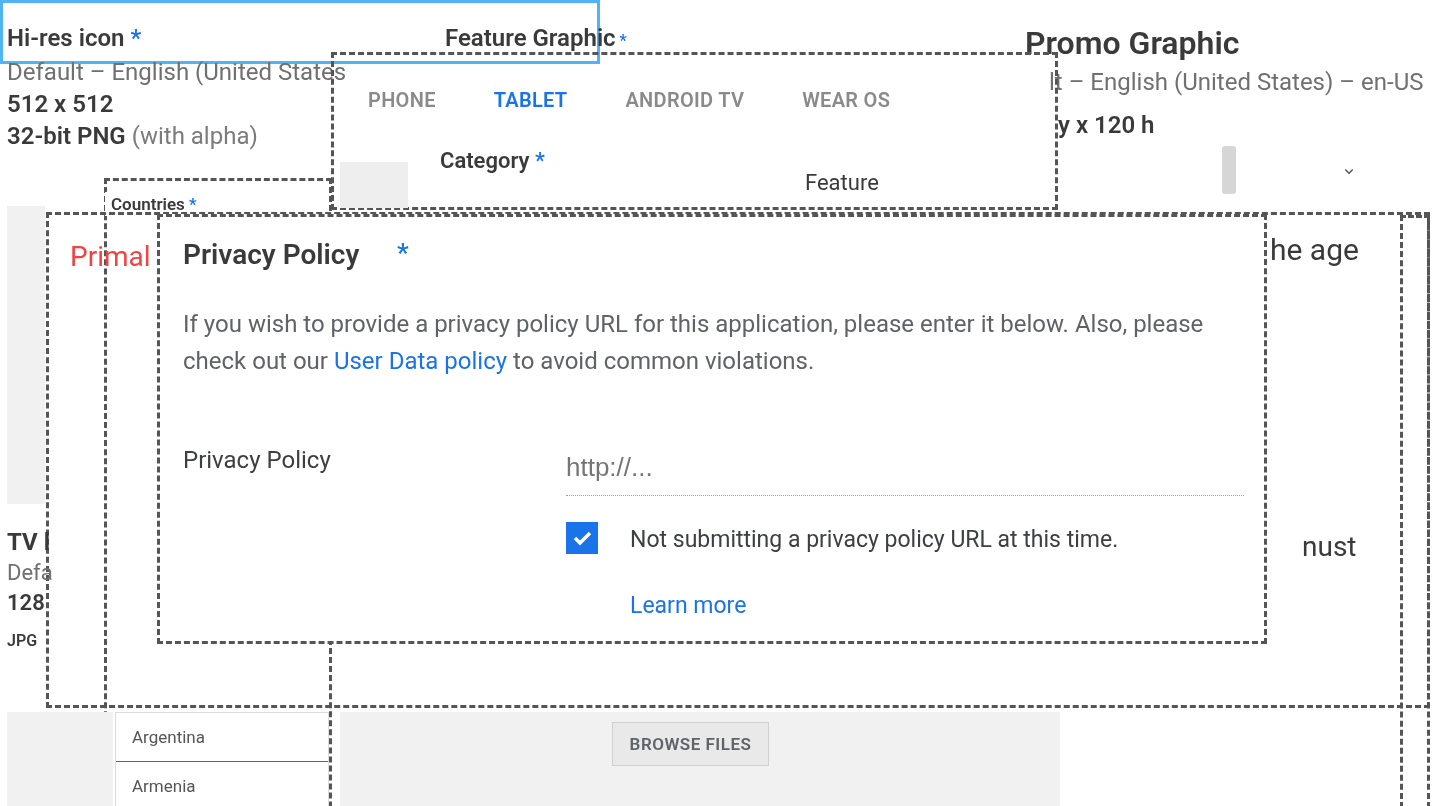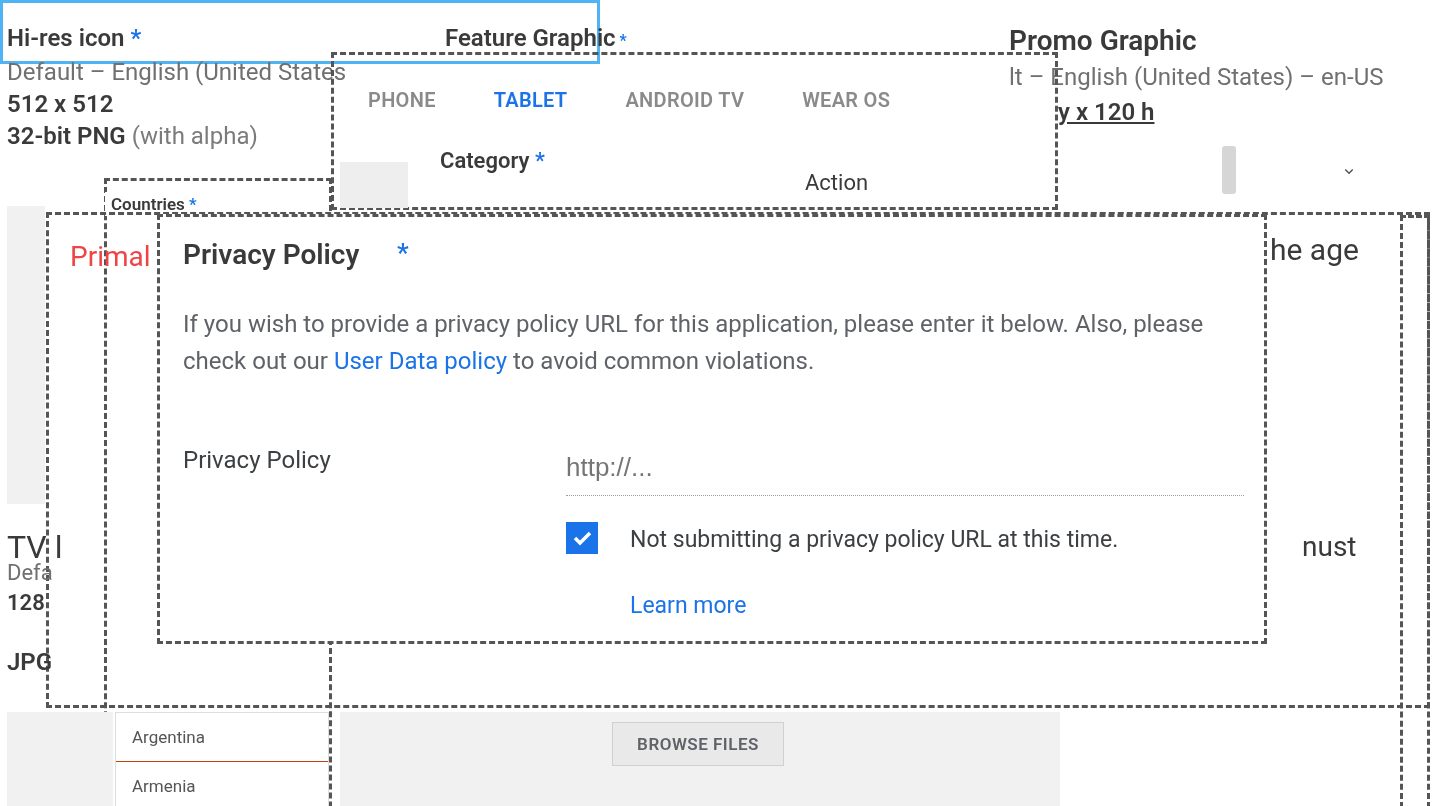--- a/index.html
+++ b/index.html
@@ -21,41 +21,41 @@
   #hires .title { font-size:24px; font-weight:600; }
   #hires .l2 { font-size:24px; color:#707070; margin-top:6px; }
   #hires .l3 { font-size:24px; font-weight:600; margin-top:4px; }
   #hires .l4 { font-size:24px; font-weight:600; margin-top:4px; }
   #hires .l4 .thin { font-weight:400; color:#7b7b7b; }
 
   #feature { position:absolute; left:445px; top:24px; }
   #feature .title { font-size:24px; font-weight:600; }
 
   #promo { position:absolute; left:1009px; top:24px; width:420px; }
-  #promo .title { font-size:28px; font-weight:600; }
-  #promo .l2 { font-size:24px; color:#707070; margin-top:6px; white-space:nowrap; }
+  #promo .title { font-size:32px; font-weight:600;margin-left:16px; }
+  #promo .l2 { font-size:24px; color:#707070; margin-top:6px; white-space:nowrap;margin-left:40px; }
 
   
   #dash-devicetabs { left:331px; top:52px; width:727px; height:158px; background:transparent; }
   #tabs { position:absolute; left:368px; top:88px; display:flex; gap:58px; align-items:center; font-size:20px; font-weight:600; color:#8a8a8a; letter-spacing:.3px; }
   #tabs .active { color:#1a73e8; }
 
   
   #gray-square { position:absolute; left:340px; top:162px; width:68px; height:46px; background:#eee; }
 
   
   #category-label { position:absolute; left:440px; top:148px; font-size:22px; font-weight:600; }
   #dash-category { left:778px; top:138px; width:600px; height:64px; border:3px solid #4fb3f4; border-style:solid; background:#fff; }
   #category-value { position:absolute; left:805px; top:170px; font-size:22px; }
   #category-scroll { position:absolute; left:1222px; top:146px; width:14px; height:48px; background:#d6d6d6; border-radius:3px; }
   #category-caret { position:absolute; left:1340px; top:162px; }
   #category-caret svg { width:18px; height:18px; }
 
   
-  #promo-dim { position:absolute; left:1058px; top:98px; font-size:24px; font-weight:600; white-space:nowrap;text-decoration:underline; }
+  #promo-dim { position:absolute; left:1058px; top:111px; font-size:24px; font-weight:600; white-space:nowrap; }
 
   
   #countries-label { position:absolute; left:105px; top:192px; font-size:17px; font-weight:600; background:#fff; padding:2px 6px; }
 
   
   #primal { position:absolute; left:70px; top:240px; font-size:28px; font-weight:400; color:#ef4444; }
   #theage { position:absolute; left:1270px; top:232px; font-size:30px; color:#3a3a3a; }
 
   
   #dash-big { left:46px; top:212px; width:1384px; height:496px; }
@@ -68,32 +68,32 @@
   #pp-desc { position:absolute; left:183px; top:306px; width:1060px; font-size:24px; color:#5f6368; line-height:1.55; }
   #pp-desc .link { color:#1a73e8;margin-top:48px; }
   #pp-label { position:absolute; left:183px; top:446px; font-size:24px; color:#3c4043; }
   #pp-input { position:absolute; left:566px; top:452px; width:678px; border:none; border-bottom:1px dotted #9aa0a6; font-size:26px; color:#9aa0a6; background:transparent; padding-bottom:12px; }
   #pp-check { position:absolute; left:566px; top:522px; width:32px; height:32px; background:#1a73e8; display:flex; align-items:center; justify-content:center; }
   #pp-check svg { width:24px; height:24px; stroke:#fff; fill:none; stroke-width:3.5; }
   #pp-checktext { position:absolute; left:630px; top:526px; font-size:23px; color:#3c4043; }
   #pp-learn { position:absolute; left:630px; top:564px; font-size:23px; color:#1a73e8;margin-top:28px; }
 
   
-  #tv-line { position:absolute; left:7px; top:528px; font-size:32px; font-weight:400; }
+  #tv-line { position:absolute; left:7px; top:528px; font-size:24px; font-weight:700; }
   #def-line { position:absolute; left:7px; top:560px; font-size:22px; color:#707070; }
   #n128 { position:absolute; left:7px; top:590px; font-size:22px; font-weight:600; }
-  #jpg { position:absolute; left:7px; top:648px; font-size:24px; font-weight:600; }
+  #jpg { position:absolute; left:7px; top:631px; font-size:16px; font-weight:600; }
 
   
   #nust { position:absolute; left:1302px; top:530px; font-size:28px; }
 
   
   #gray-strip-left { position:absolute; left:7px; top:712px; width:106px; height:94px; background:#f1f1f1; }
   #drop-area { position:absolute; left:340px; top:712px; width:720px; height:94px; background:#f1f1f1; }
-  #browse { position:absolute; left:612px; top:722px; width:172px; height:44px; background:#e9e9e9; border:1px solid #d0d0d0; font-size:17px; font-weight:600; color:#5f6368; letter-spacing:.5px; display:flex; align-items:center; justify-content:center; cursor:pointer; }
+  #browse { position:absolute; left:612px; top:722px; width:157px; height:44px; background:#e9e9e9; border:1px solid #d0d0d0; font-size:17px; font-weight:600; color:#5f6368; letter-spacing:.5px; display:flex; align-items:center; justify-content:center; cursor:pointer; }
 
   
   #country-list { position:absolute; left:115px; top:712px; width:214px; border:1px solid #ddd; background:#fff; }
   #country-list .item { padding:14px 16px; font-size:17px; color:#555; border-bottom:1px solid #c2410c; }
 
   
   #tall-gray { position:absolute; left:7px; top:206px; width:38px; height:298px; background:#f1f1f1; }
 
   
   #dash-left-low { left:104px; top:178px; width:228px; height:720px; }
@@ -124,21 +124,21 @@
 <div id="tabs">
   <span>PHONE</span>
   <span class="active">TABLET</span>
   <span>ANDROID TV</span>
   <span>WEAR OS</span>
 </div>
 <div id="gray-square"></div>
 
 <div id="category-label"><span>Category</span> <span class="star">*</span></div>
 <div id="dash-category"></div>
-<div id="category-value">Action</div>
+<div id="category-value">Feature</div>
 <div id="category-scroll"></div>
 <div id="category-caret">
   <svg viewBox="0 0 24 24">
       <path d="M7 10l5 5 5-5" fill="none" stroke="#555" stroke-width="2"></path>
     </svg>
 </div>
 
 <div id="dash-left-low" class="dashed"></div>
 <div id="countries-label"><span>Countries</span> <span class="star">*</span></div>
 

